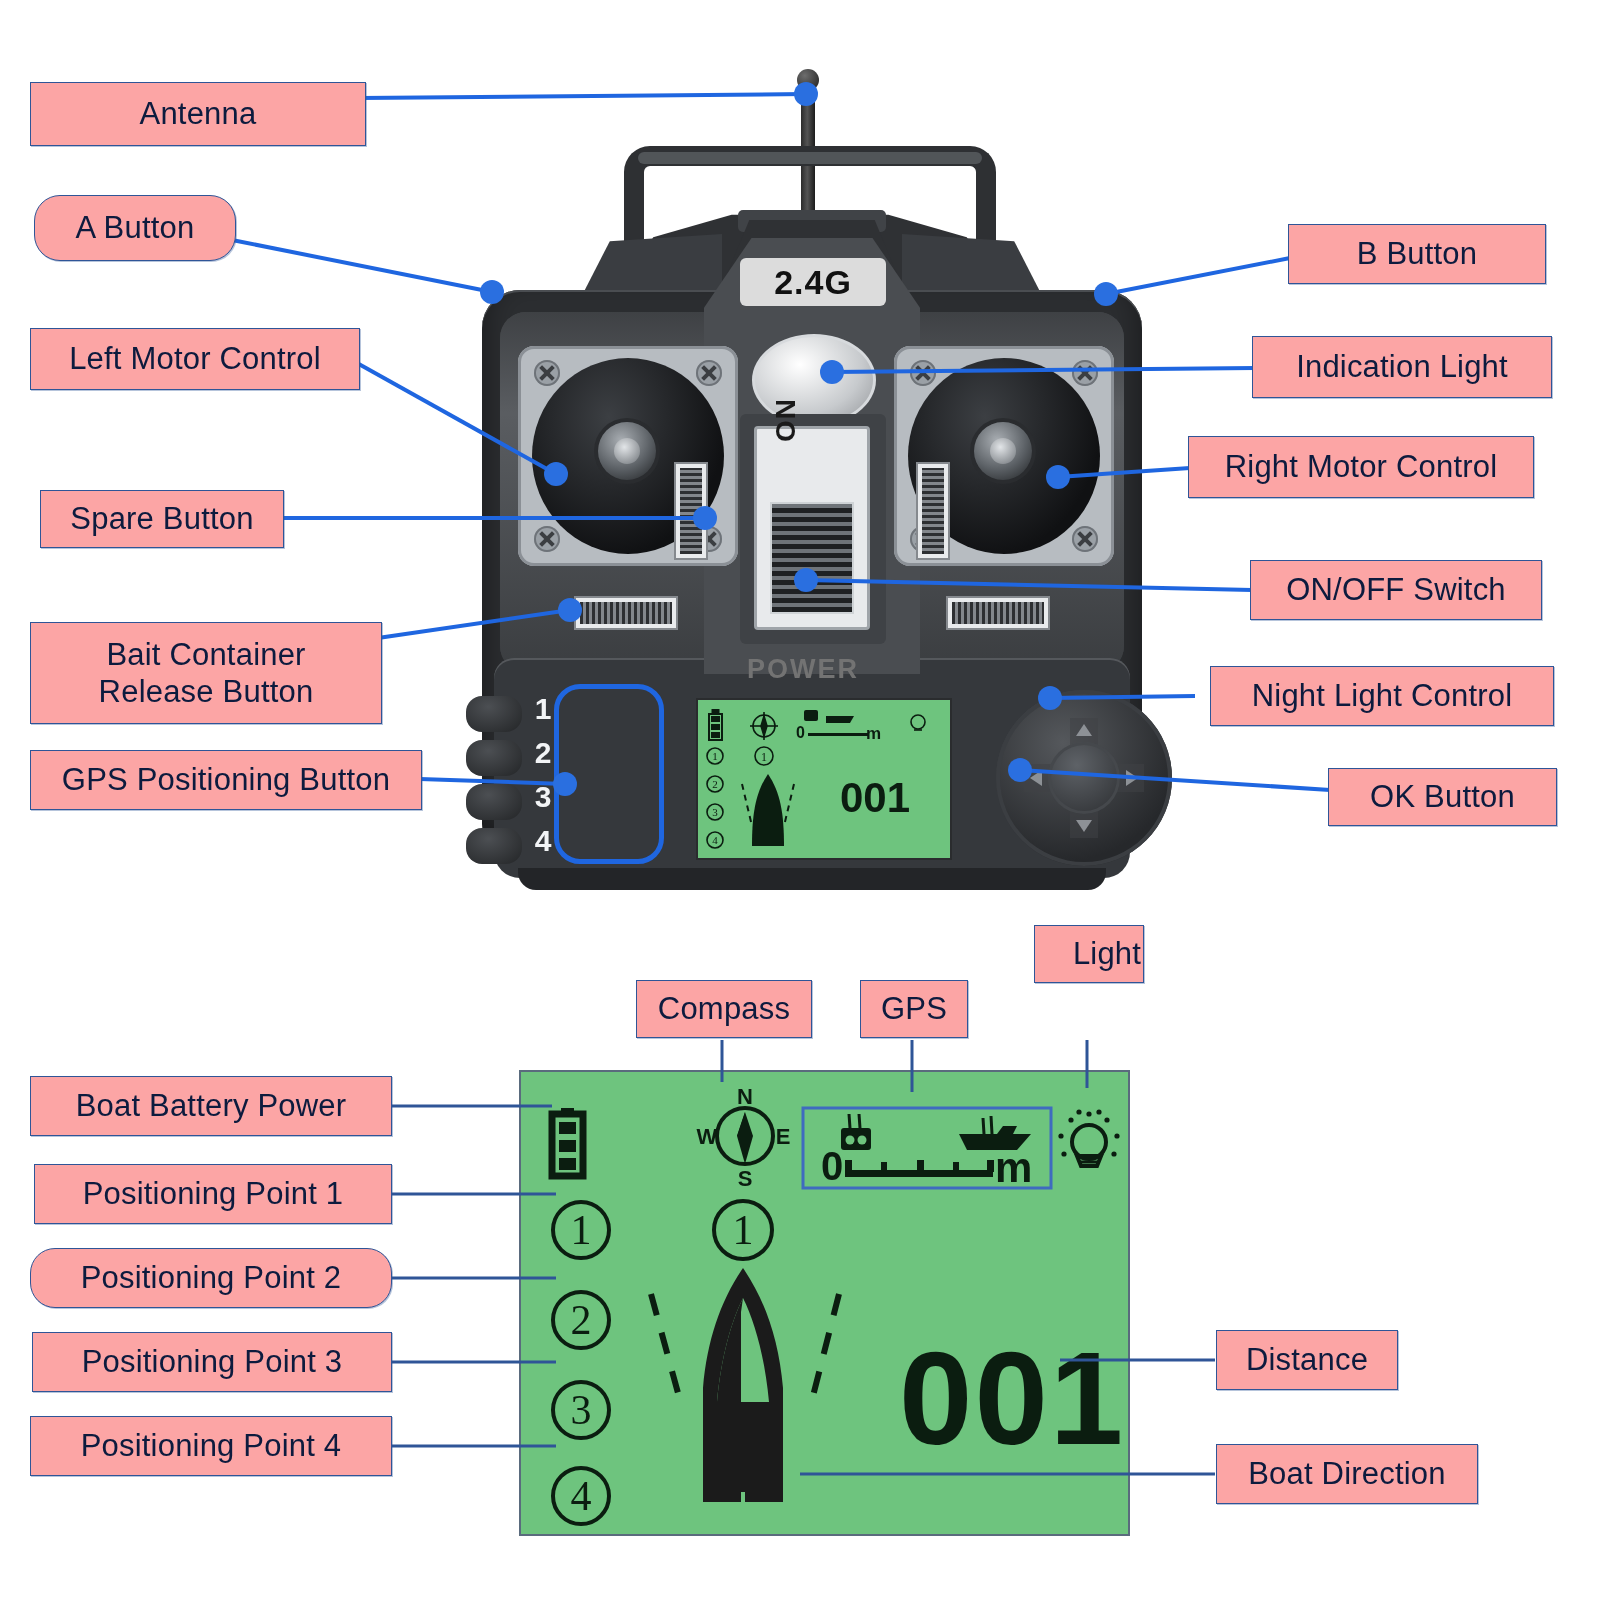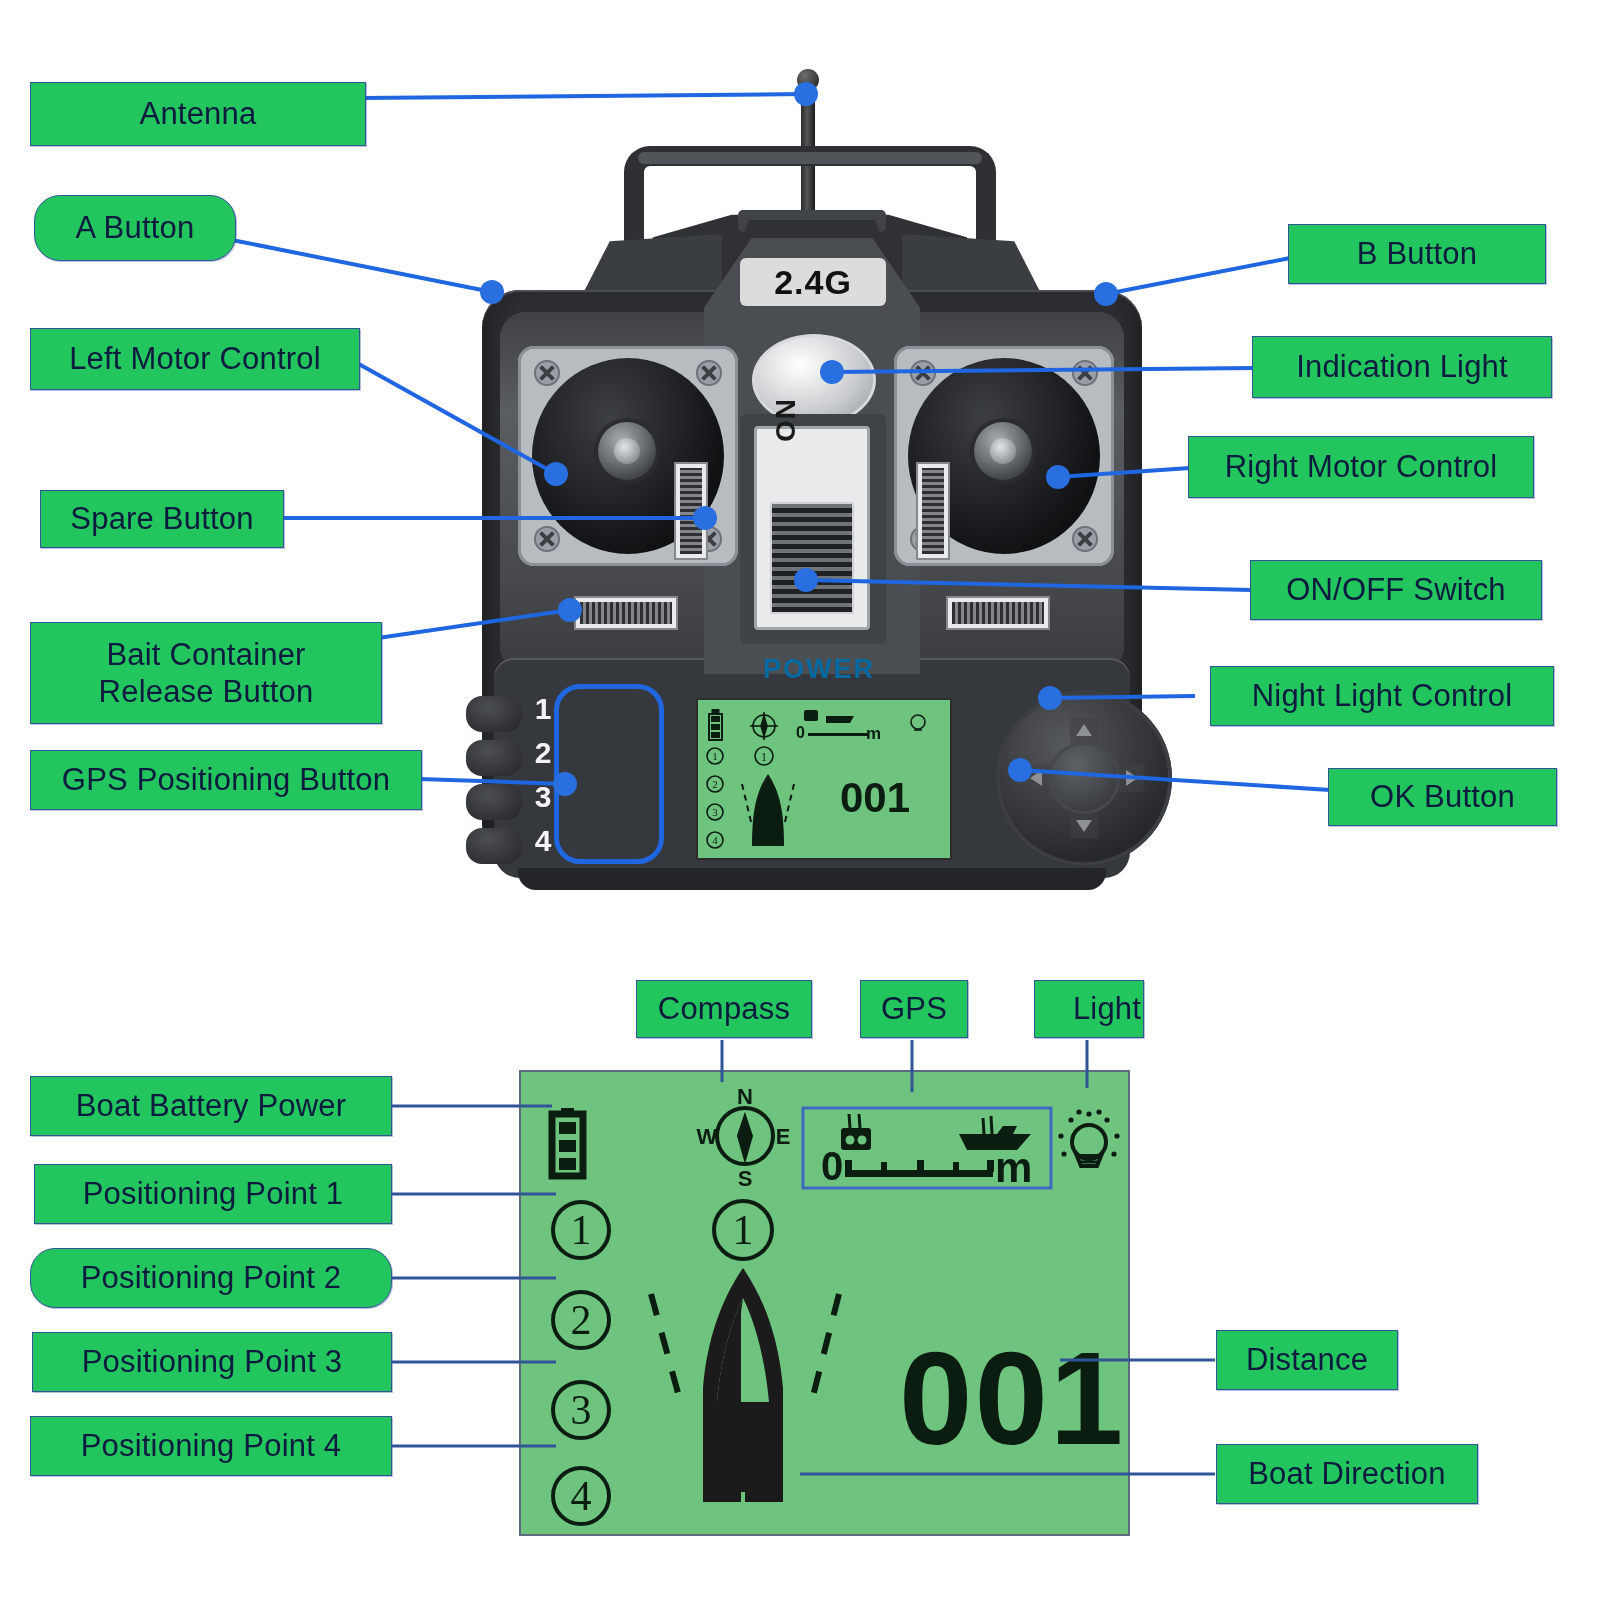--- a/index.html
+++ b/index.html
@@ -2,21 +2,21 @@
 <html><head>
 <meta charset="utf-8">
 <style>
   html,body{margin:0;padding:0;background:#ffffff;}
   body{width:1601px;height:1601px;position:relative;overflow:hidden;
        font-family:"Liberation Sans", sans-serif;color:#0d1b3e;}
 
   
   .label-box{
     position:absolute;
-    background:#22c55e;
+    background:#fca5a5;
     border:1px solid #2f5597;
     box-sizing:border-box;
     display:flex;align-items:center;justify-content:center;
     text-align:center;
     font-size:31px;
     line-height:1.12;
     color:#0d1b3e;
     letter-spacing:.2px;
     box-shadow:1px 1px 0 rgba(47,85,151,.35);
     z-index:5;
@@ -102,22 +102,22 @@
   .trim-lh{left:122px;top:534px;width:104px;height:34px;}
   .trim-rh{left:494px;top:534px;width:104px;height:34px;}
 
   
   .power-plate{position:absolute;left:288px;top:352px;width:146px;height:230px;background:#3f4246;border-radius:6px;}
   .power-slot{position:absolute;left:302px;top:364px;width:116px;height:204px;background:#e8eaec;border:3px solid #9fa4a9;box-sizing:border-box;border-radius:4px;}
   .power-on{position:absolute;left:318px;top:380px;font-size:28px;font-weight:bold;color:#1a1a1a;
      transform:rotate(-90deg);transform-origin:left top;letter-spacing:1px;}
   .power-lever{position:absolute;left:318px;top:440px;width:84px;height:112px;
      background:repeating-linear-gradient(0deg,#1f2123 0 5px,#6f7479 5px 9px);border:2px solid #cfd3d6;box-sizing:border-box;}
-  .power-word{position:absolute;left:288px;top:592px;width:158px;text-align:center;
-     font-size:27px;font-weight:bold;color:#0369a1;letter-spacing:2px;}
+  .power-word{position:absolute;left:272px;top:592px;width:158px;text-align:center;
+     font-size:27px;font-weight:bold;color:#737373;letter-spacing:2px;}
 
   
   .gps-rail{position:absolute;left:102px;top:622px;width:110px;height:180px;
      border:5px solid #1f66e0;border-radius:26px;box-sizing:border-box;}
   .gps-btn{position:absolute;left:14px;width:56px;height:36px;border-radius:16px;
      background:radial-gradient(ellipse at 40% 30%,#4c4f53,#232527);}
   .gps-num{position:absolute;left:76px;width:30px;font-size:30px;font-weight:bold;color:#f2f4f6;text-align:center;}
 
   .mini-lcd{position:absolute;left:244px;top:636px;width:252px;height:158px;background:#6ec47e;border:2px solid #2a2c2e;}
 
@@ -370,21 +370,21 @@
 <div class="label-box" style="left:1250px;top:560px;width:292px;height:60px;">ON/OFF Switch</div>
 
 <div class="label-box" style="left:1192px;top:666px;width:344px;height:60px;margin-left:18px;">Night Light Control</div>
 
 <div class="label-box" style="left:1328px;top:768px;width:229px;height:58px;">OK Button</div>
 
 <div class="label-box" style="left:636px;top:980px;width:176px;height:58px;">Compass</div>
 
 <div class="label-box" style="left:860px;top:980px;width:108px;height:58px;">GPS</div>
 
-<div class="label-box" style="left:1034px;top:980px;width:110px;height:58px;padding-left:36px;">Light</div>
+<div class="label-box" style="left:1034px;top:925px;width:110px;height:58px;padding-left:36px;">Light</div>
 
 <div class="label-box" style="left:30px;top:1076px;width:362px;height:60px;">Boat Battery Power</div>
 
 <div class="label-box" style="left:34px;top:1164px;width:358px;height:60px;">Positioning Point 1</div>
 
 <div class="label-box" style="left:30px;top:1248px;width:362px;height:60px;border-radius:25px;">Positioning Point 2</div>
 
 <div class="label-box" style="left:32px;top:1332px;width:360px;height:60px;">Positioning Point 3</div>
 
 <div class="label-box" style="left:30px;top:1416px;width:362px;height:60px;">Positioning Point 4</div>

